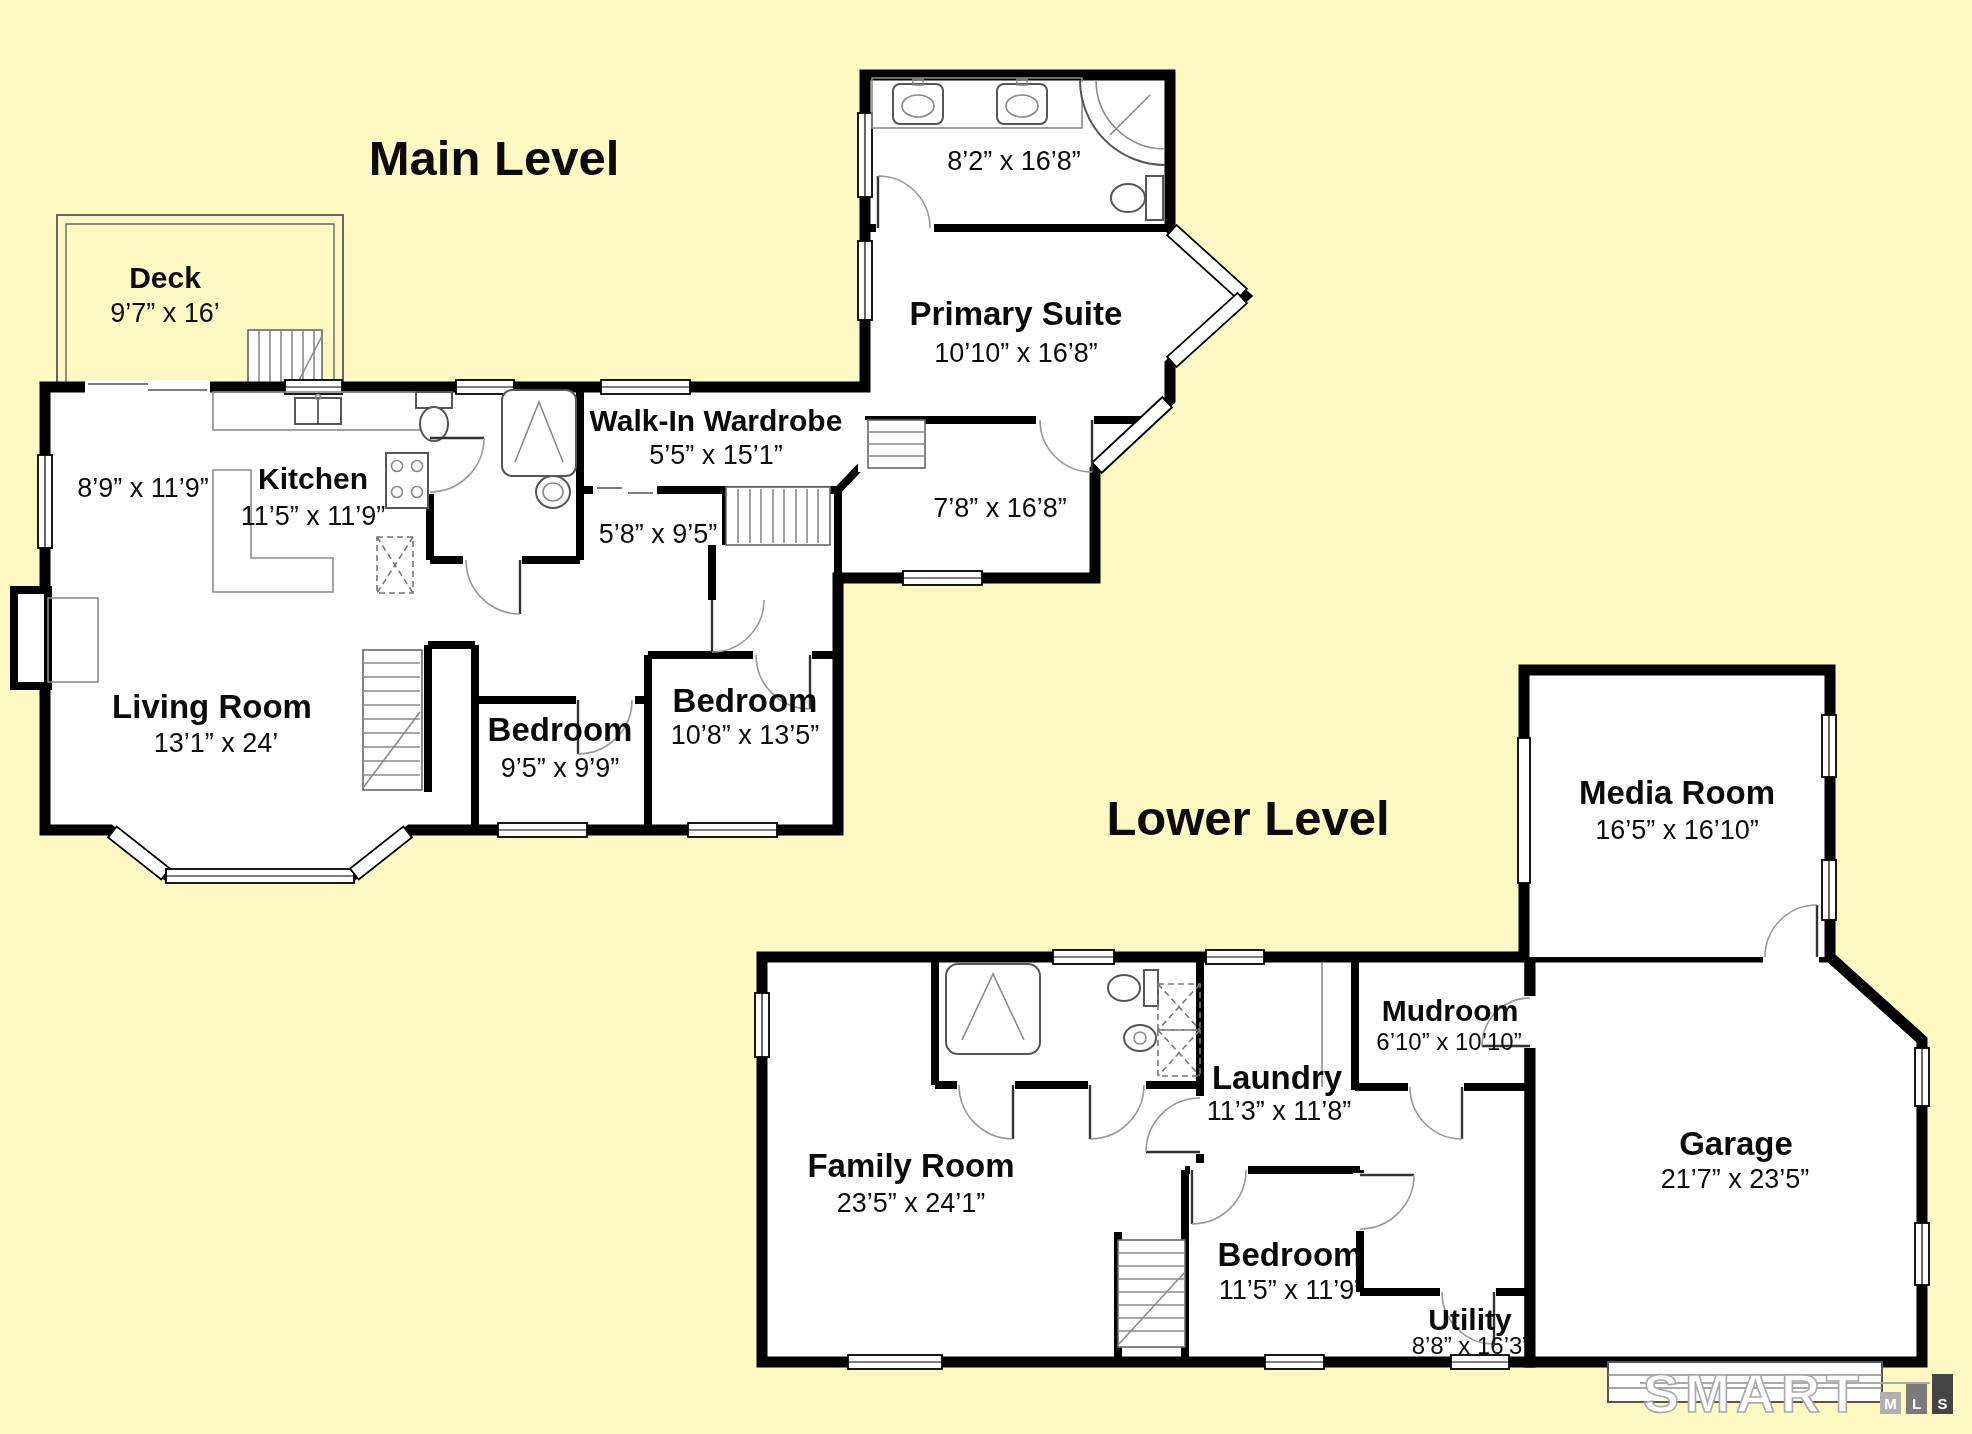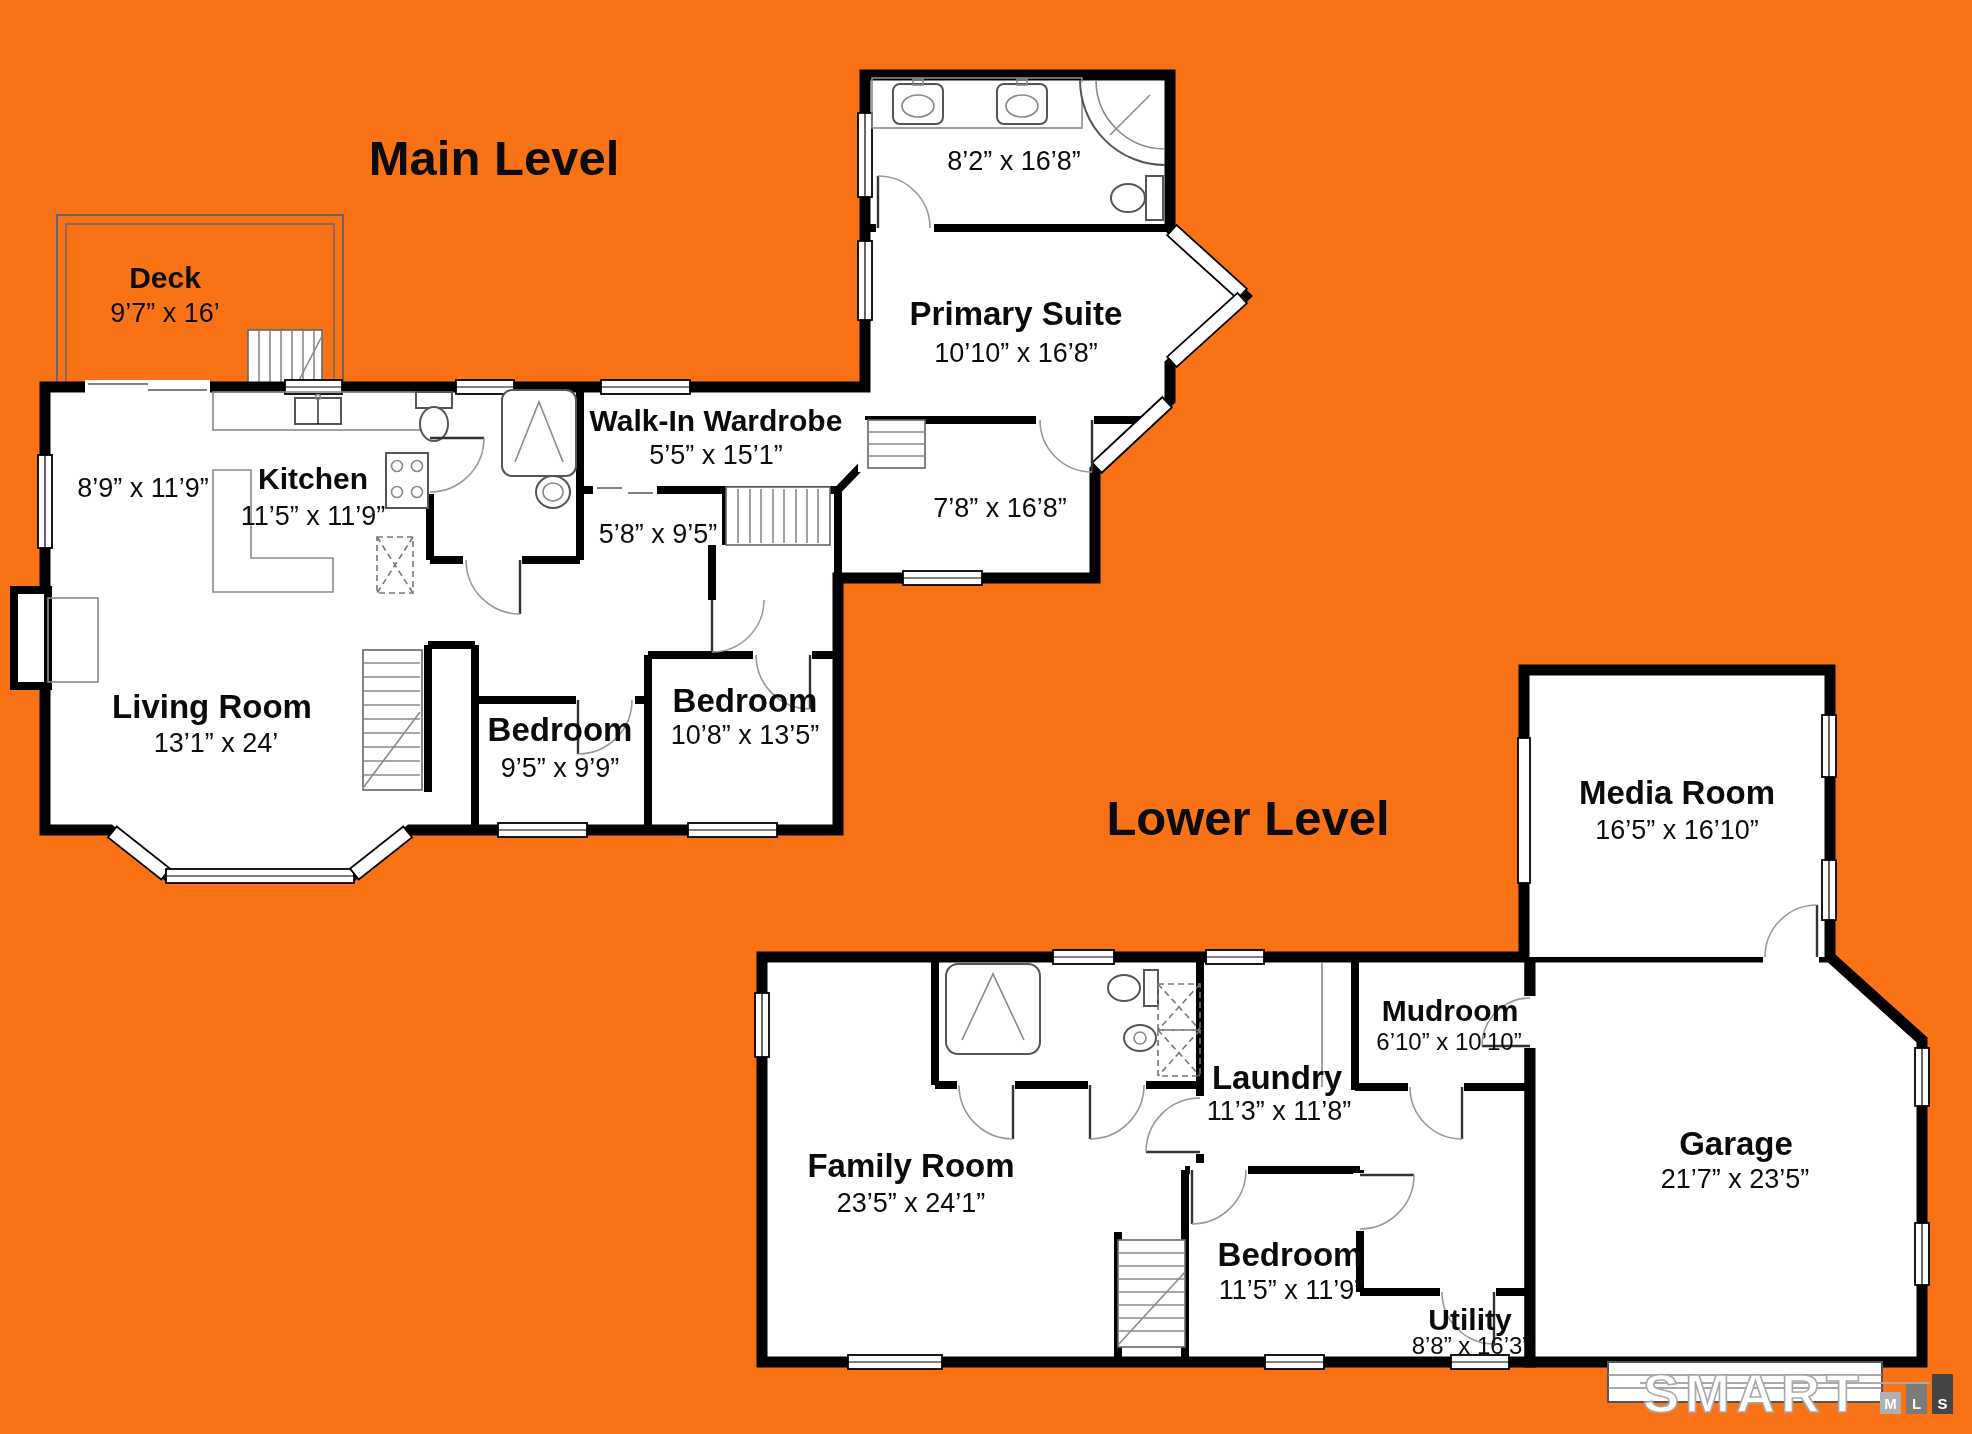--- a/index.html
+++ b/index.html
@@ -1,16 +1,16 @@
 <!DOCTYPE html>
 <html><head>
 <meta charset="utf-8">
 <style>
   html,body{margin:0;padding:0;background:#fff;}
-  .canvas{position:relative;width:1972px;height:1434px;background:#f97316;overflow:hidden;}
+  .canvas{position:relative;width:1972px;height:1434px;background:#fef9c3;overflow:hidden;}
   svg{display:block;}
   svg text{font-family:"Liberation Sans","DejaVu Sans",sans-serif;fill:#0b0b0b;}
   .t-title{font-size:49px;font-weight:bold;}
   .t-name{font-size:33px;font-weight:bold;}
   .t-name-md{font-size:30px;font-weight:bold;}
   .t-dims{font-size:27px;}
   .t-dims-sm{font-size:24px;}
   .logo-text{font-size:54px;font-weight:bold;fill:#ffffff;stroke:#a9a9a9;stroke-width:1.6px;letter-spacing:6px;}
   .mls-letter{font-size:15px;font-weight:bold;fill:#ffffff;stroke:none;}
   .wall-out{fill:#ffffff;stroke:#000000;stroke-width:11;stroke-linejoin:miter;}

